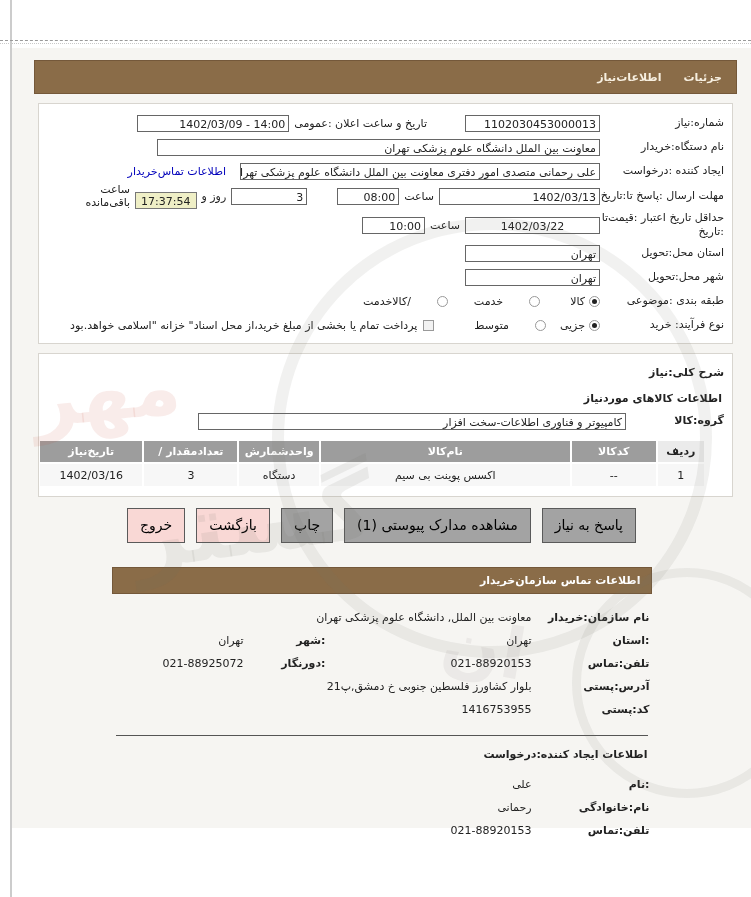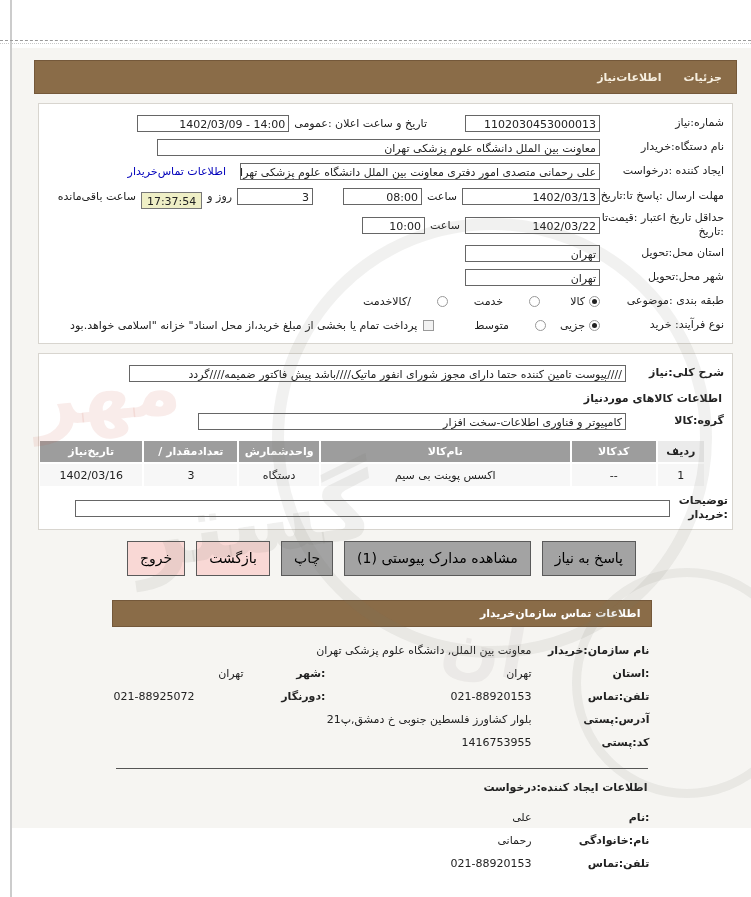--- a/index.html
+++ b/index.html
@@ -138,31 +138,31 @@
       <span class="flabel">نام دستگاه:خریدار</span>
       <span class="inp" style="width:443px;">معاونت بین الملل دانشگاه علوم پزشکی تهران</span>
     </div>
     <div class="frow">
       <span class="flabel">ایجاد کننده :درخواست</span>
       <span class="inp" style="width:360px;">علی رحمانی متصدی امور دفتری معاونت بین الملل دانشگاه علوم پزشکی تهران</span>
       <span class="link">اطلاعات تماس‌خریدار</span>
     </div>
     <div class="frow">
       <span class="flabel">مهلت ارسال :پاسخ تا:تاریخ</span>
-      <span class="inp ltr" style="width:138px;">1402/03/13</span>
+      <span class="inp ltr" style="width:161px;">1402/03/13</span>
       <span class="sp">ساعت</span>
-      <span class="inp ltr" style="width:79px;">08:00</span>
+      <span class="inp ltr" style="width:62px;">08:00</span>
       <span class="inp ltr" style="width:76px; margin-right:30px;">3</span>
       <span class="sp">روز و</span>
       <span class="countdown">17:37:54</span>
       <span class="sp">ساعت باقی‌مانده</span>
     </div>
     <div class="frow" style="min-height:32px;">
       <span class="flabel" style="width:124px;">حداقل تاریخ اعتبار :قیمت‌تا :تاریخ</span>
-      <span class="inp ltr" style="width:135px;">1402/03/22</span>
+      <span class="inp ltr" style="width:135px;text-align:center;">1402/03/22</span>
       <span class="sp">ساعت</span>
       <span class="inp ltr" style="width:63px;">10:00</span>
     </div>
     <div class="frow">
       <span class="flabel">استان محل:تحویل</span>
       <span class="inp" style="width:135px;">تهران</span>
     </div>
     <div class="frow">
       <span class="flabel">شهر محل:تحویل</span>
       <span class="inp" style="width:135px;">تهران</span>
@@ -183,21 +183,20 @@
       <span class="radio rlabel" style="margin-right:14px;"></span>
       <span>متوسط</span>
       <span class="checkbox" style="margin-right:40px;"></span>
       <span>پرداخت تمام یا بخشی از مبلغ خرید،از محل اسناد" خزانه "اسلامی خواهد.بود</span>
     </div>
   </div>
 
   <div class="panel">
     <div class="frow">
       <span class="flabel bold" style="width:98px;">شرح کلی:نیاز</span>
-      <span class="inp" style="width:497px;">////پیوست تامین کننده حتما دارای مجوز شورای انفور ماتیک////باشد پیش فاکتور ضمیمه////گردد</span>
     </div>
     <div class="sec-title">اطلاعات کالاهای موردنیاز</div>
     <div class="frow">
       <span class="flabel bold" style="width:98px;">گروه:کالا</span>
       <span class="inp" style="width:428px;">کامپیوتر و فناوری اطلاعات-سخت افزار</span>
     </div>
     <table class="goods">
       <thead>
         <tr>
           <th class="first" style="width:48px;">ردیف</th>
@@ -212,24 +211,20 @@
         <tr>
           <td>1</td>
           <td>--</td>
           <td>اکسس پوینت بی سیم</td>
           <td>دستگاه</td>
           <td>3</td>
           <td class="ltr">1402/03/16</td>
         </tr>
       </tbody>
     </table>
-    <div class="notes-row">
-      <span class="notes-label">توضیحات :خریدار</span>
-      <span class="inp notes-inp"></span>
-    </div>
   </div>
 
   <div class="btnrow">
     <button class="btn green">پاسخ به نیاز</button>
     <button class="btn green">مشاهده مدارک پیوستی (1)</button>
     <button class="btn green">چاپ</button>
     <button class="btn pink">بازگشت</button>
     <button class="btn pink">خروج</button>
   </div>
 
@@ -244,21 +239,21 @@
       <tr>
         <td class="cl1">:استان</td>
         <td class="cv1">تهران</td>
         <td class="cl2">:شهر</td>
         <td class="cv2">تهران</td>
       </tr>
       <tr>
         <td class="cl1">تلفن:تماس</td>
         <td class="cv1 ltr" style="text-align:right;">021-88920153</td>
         <td class="cl2">:دورنگار</td>
-        <td class="cv2 ltr" style="">021-88925072</td>
+        <td class="cv2 ltr" style="text-align:right;">021-88925072</td>
       </tr>
       <tr>
         <td class="cl1">آدرس:پستی</td>
         <td colspan="3">بلوار کشاورز فلسطین جنوبی خ دمشق,پ21</td>
       </tr>
       <tr>
         <td class="cl1">کد:پستی</td>
         <td colspan="3" class="ltr" style="text-align:right;">1416753955</td>
       </tr>
     </tbody>

